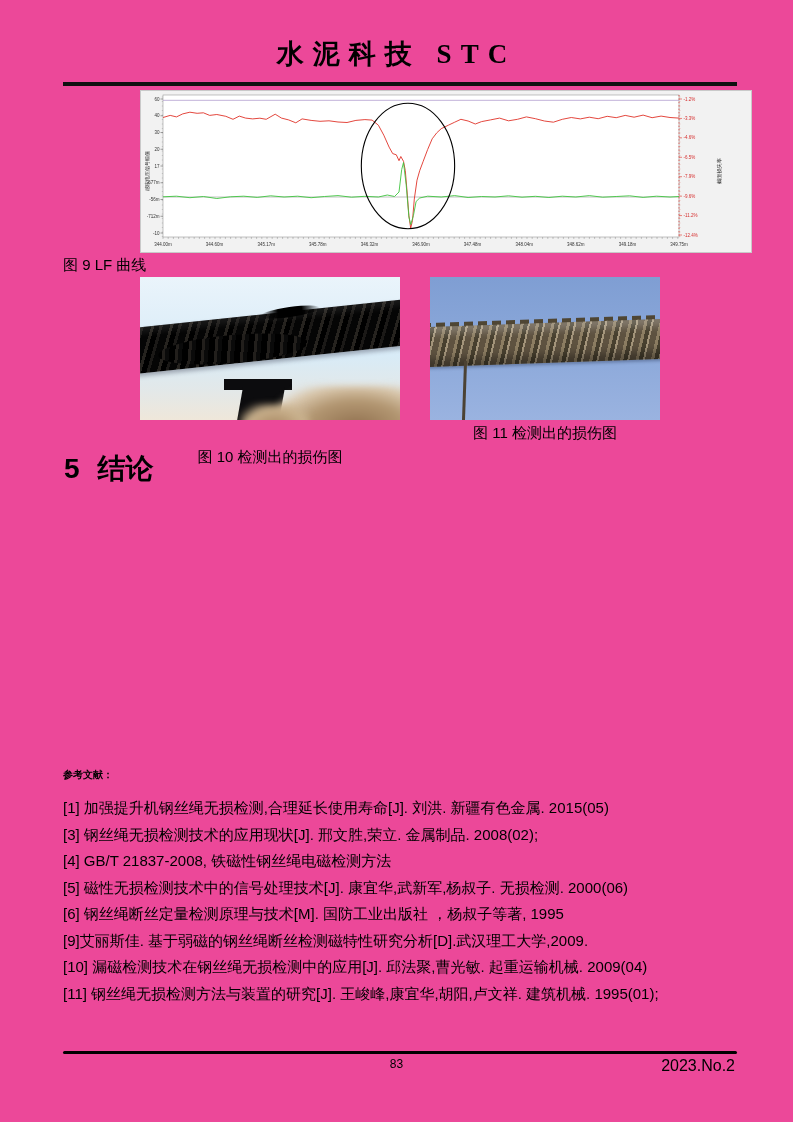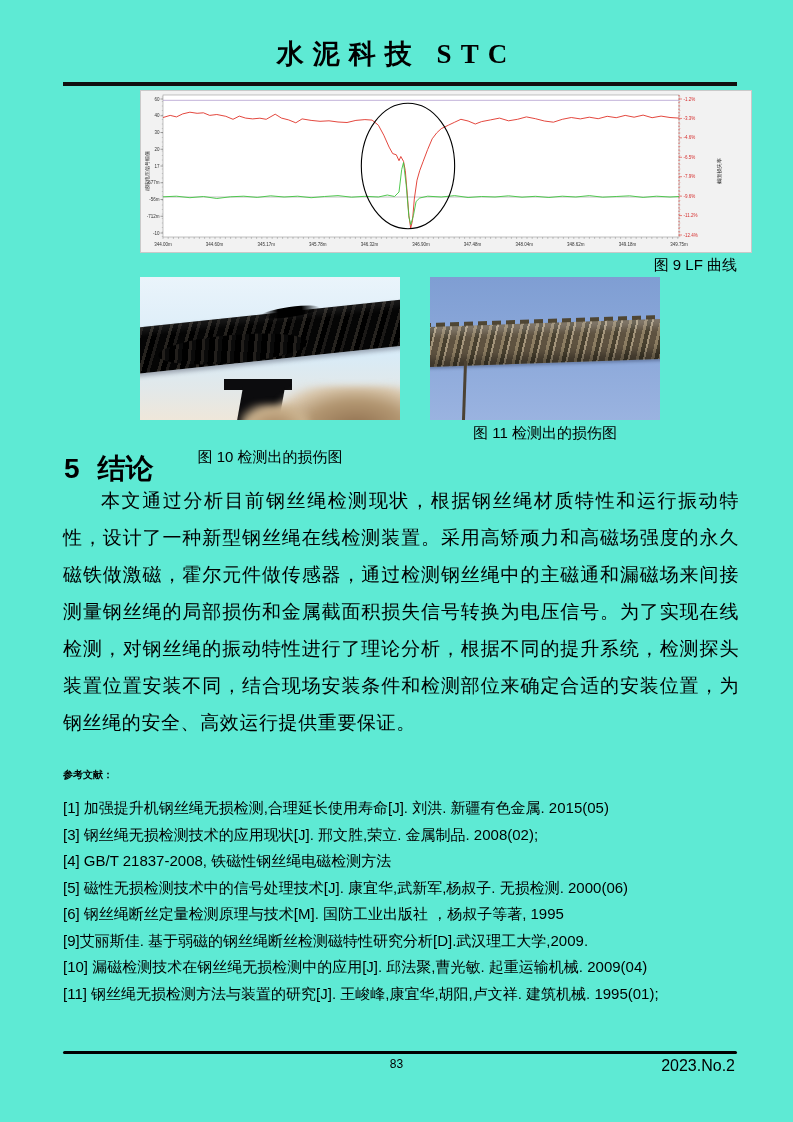--- a/index.html
+++ b/index.html
@@ -1,25 +1,25 @@
 <!DOCTYPE html>
 <html><head>
 <meta charset="utf-8">
 <style>
   html,body{margin:0;padding:0;background:#9a9a9a;}
-  .page{position:relative;width:793px;height:1122px;margin:0 auto;background:#5eead4;
+  .page{position:relative;width:793px;height:1122px;margin:0 auto;background:#ec4899;
         font-family:"Liberation Serif","DejaVu Serif",serif;color:#000;overflow:hidden;}
   
   .journal-title{position:absolute;top:36px;left:0;width:100%;text-align:center;
     font-size:27px;font-weight:bold;letter-spacing:9px;font-family:"Liberation Serif","DejaVu Serif",serif;}
   .header-rule{position:absolute;top:82px;left:63px;width:674px;height:4px;background:#101010;}
   
   .chart-fig{position:absolute;top:90px;left:140px;width:612px;height:163px;
     background:#f2f2f2;border:1px solid #c9c9c9;box-sizing:border-box;}
-  .chart-caption{position:absolute;top:256px;left:63px;width:674px;text-align:right;
+  .chart-caption{position:absolute;top:256px;left:63px;width:674px;text-align:left;
     font-size:15px;font-family:"Liberation Sans","DejaVu Sans",sans-serif;}
   
   .photo{position:absolute;top:277px;height:143px;overflow:hidden;}
   .photo1{left:140px;width:260px;background:linear-gradient(180deg,#eaf4fb 0%,#d8ebf7 55%,#e3e8e8 80%,#efe7da 100%);}
   .photo2{left:430px;width:230px;background:linear-gradient(180deg,#7f9ed3 0%,#8aa7d9 45%,#9ab3e0 100%);}
   .rope1{position:absolute;left:-14px;top:36px;width:300px;height:46px;transform:rotate(-6deg);
     border-radius:10px;
     background:repeating-linear-gradient(112deg,#050505 0 7px,#26231f 7px 10px,#000 10px 15px,#1b1917 15px 18px);
     box-shadow:0 3px 4px rgba(40,40,60,.35), inset 0 6px 6px rgba(255,255,255,.08);}
   .rope1-bulge{position:absolute;left:18px;top:58px;width:150px;height:28px;transform:rotate(-5deg);
@@ -310,21 +310,20 @@
     <div class="wire2"></div>
   </div>
 
   <div class="photo-caption cap1">图 10 检测出的损伤图</div>
   <div class="photo-caption cap2">图 11 检测出的损伤图</div>
 
   <div class="section-heading">
     <span class="num">5</span><span>结论</span>
   </div>
 
-  <div class="conclusion">本文通过分析目前钢丝绳检测现状，根据钢丝绳材质特性和运行振动特性，设计了一种新型钢丝绳在线检测装置。采用高矫顽力和高磁场强度的永久磁铁做激磁，霍尔元件做传感器，通过检测钢丝绳中的主磁通和漏磁场来间接测量钢丝绳的局部损伤和金属截面积损失信号转换为电压信号。为了实现在线检测，对钢丝绳的振动特性进行了理论分析，根据不同的提升系统，检测探头装置位置安装不同，结合现场安装条件和检测部位来确定合适的安装位置，为钢丝绳的安全、高效运行提供重要保证。</div>
 
   <div class="refs-heading">参考文献：</div>
   <div class="refs-list">
       <div class="ref-item">[1]  加强提升机钢丝绳无损检测,合理延长使用寿命[J].  刘洪.  新疆有色金属. 2015(05)</div>
       <div class="ref-item">[3]  钢丝绳无损检测技术的应用现状[J].  邢文胜,荣立.  金属制品. 2008(02);</div>
       <div class="ref-item">[4] GB/T 21837-2008,  铁磁性钢丝绳电磁检测方法</div>
       <div class="ref-item">[5]  磁性无损检测技术中的信号处理技术[J].  康宜华,武新军,杨叔子.  无损检测. 2000(06)</div>
       <div class="ref-item">[6]  钢丝绳断丝定量检测原理与技术[M].  国防工业出版社 ，杨叔子等著, 1995</div>
       <div class="ref-item">[9]艾丽斯佳.  基于弱磁的钢丝绳断丝检测磁特性研究分析[D].武汉理工大学,2009.</div>
       <div class="ref-item">[10]  漏磁检测技术在钢丝绳无损检测中的应用[J].  邱法聚,曹光敏.   起重运输机械. 2009(04)</div>

